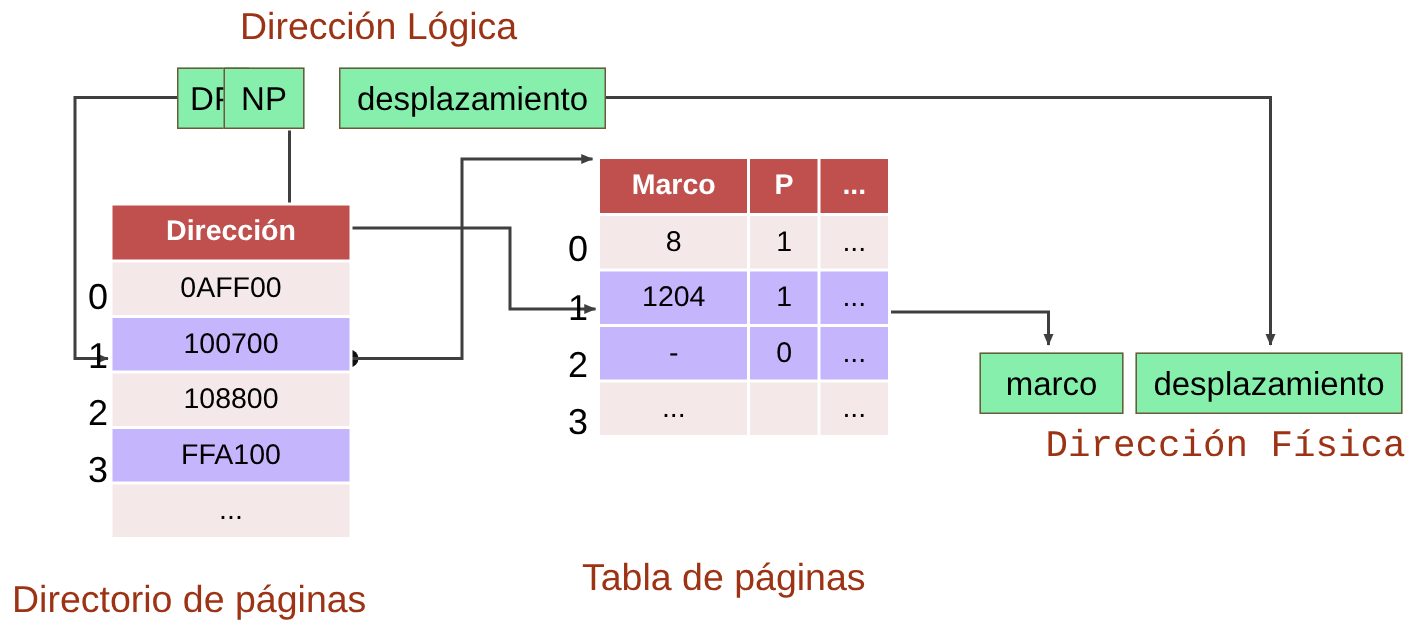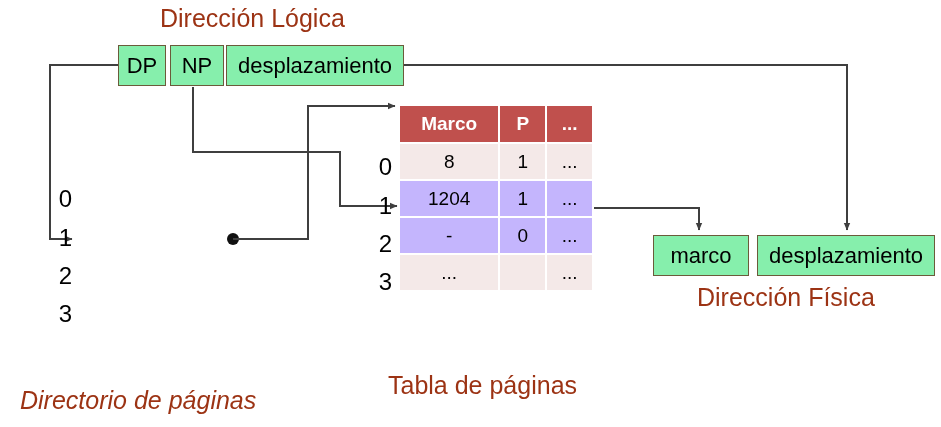--- a/index.html
+++ b/index.html
@@ -120,31 +120,55 @@
 
     <g>
       <path d="M404,65 L847,65 L847,230" fill="none" stroke="#3F3F3F" stroke-width="2" marker-end="url(#ah)"></path>
     </g>
   </svg>
 
   <div class="caption" style="left:160px; top:6px;">Dirección Lógica</div>
 
   <div class="addrbox" style="left:118px; top:45px; width:48px; height:41px;">DP</div>
 
-  <div class="addrbox" style="left:170px; top:45px; width:54px; height:41px;">NP</div>
+  <div class="addrbox" style="left:149px; top:45px; width:54px; height:41px;">NP</div>
 
   <div class="addrbox" style="left:226px; top:45px; width:178px; height:41px;">desplazamiento</div>
 
   <div class="rowidx" style="left:50px; top:187px;">0</div>
   <div class="rowidx" style="left:50px; top:226px;">1</div>
   <div class="rowidx" style="left:50px; top:264px;">2</div>
   <div class="rowidx" style="left:50px; top:302px;">3</div>
 
-
-  <div class="caption" style="left:20px; top:388px;font-style:italic;">Directorio de páginas</div>
+  <table class="tbl" style="left:73px; top:135px; width:162px;">
+    <thead>
+      <tr>
+        <th>Dirección</th>
+      </tr>
+    </thead>
+    <tbody>
+      <tr>
+        <td>0AFF00</td>
+      </tr>
+      <tr>
+        <td class="alt">100700</td>
+      </tr>
+      <tr>
+        <td>108800</td>
+      </tr>
+      <tr>
+        <td class="alt">FFA100</td>
+      </tr>
+      <tr>
+        <td>...</td>
+      </tr>
+    </tbody>
+  </table>
+
+  <div class="caption" style="left:8px; top:388px;">Directorio de páginas</div>
 
   <div class="rowidx" style="left:370px; top:155px;">0</div>
   <div class="rowidx" style="left:370px; top:194px;">1</div>
   <div class="rowidx" style="left:370px; top:232px;">2</div>
   <div class="rowidx" style="left:370px; top:270px;">3</div>
 
   <table class="tbl" style="left:398px; top:104px; width:196px;">
     <thead>
       <tr>
         <th style="width:100px;">Marco</th>
@@ -175,15 +199,15 @@
       </tr>
     </tbody>
   </table>
 
   <div class="caption" style="left:388px; top:373px;">Tabla de páginas</div>
 
   <div class="addrbox" style="left:653px; top:235px; width:96px; height:41px;">marco</div>
 
   <div class="addrbox" style="left:757px; top:235px; width:178px; height:41px;">desplazamiento</div>
 
-  <div class="caption" style="left:697px; top:285px;">Dirección Física</div>
+  <div class="caption" style="left:697px; top:285px;font-family:Liberation Mono, monospace;">Dirección Física</div>
 
 </div>
 
 </body></html>

